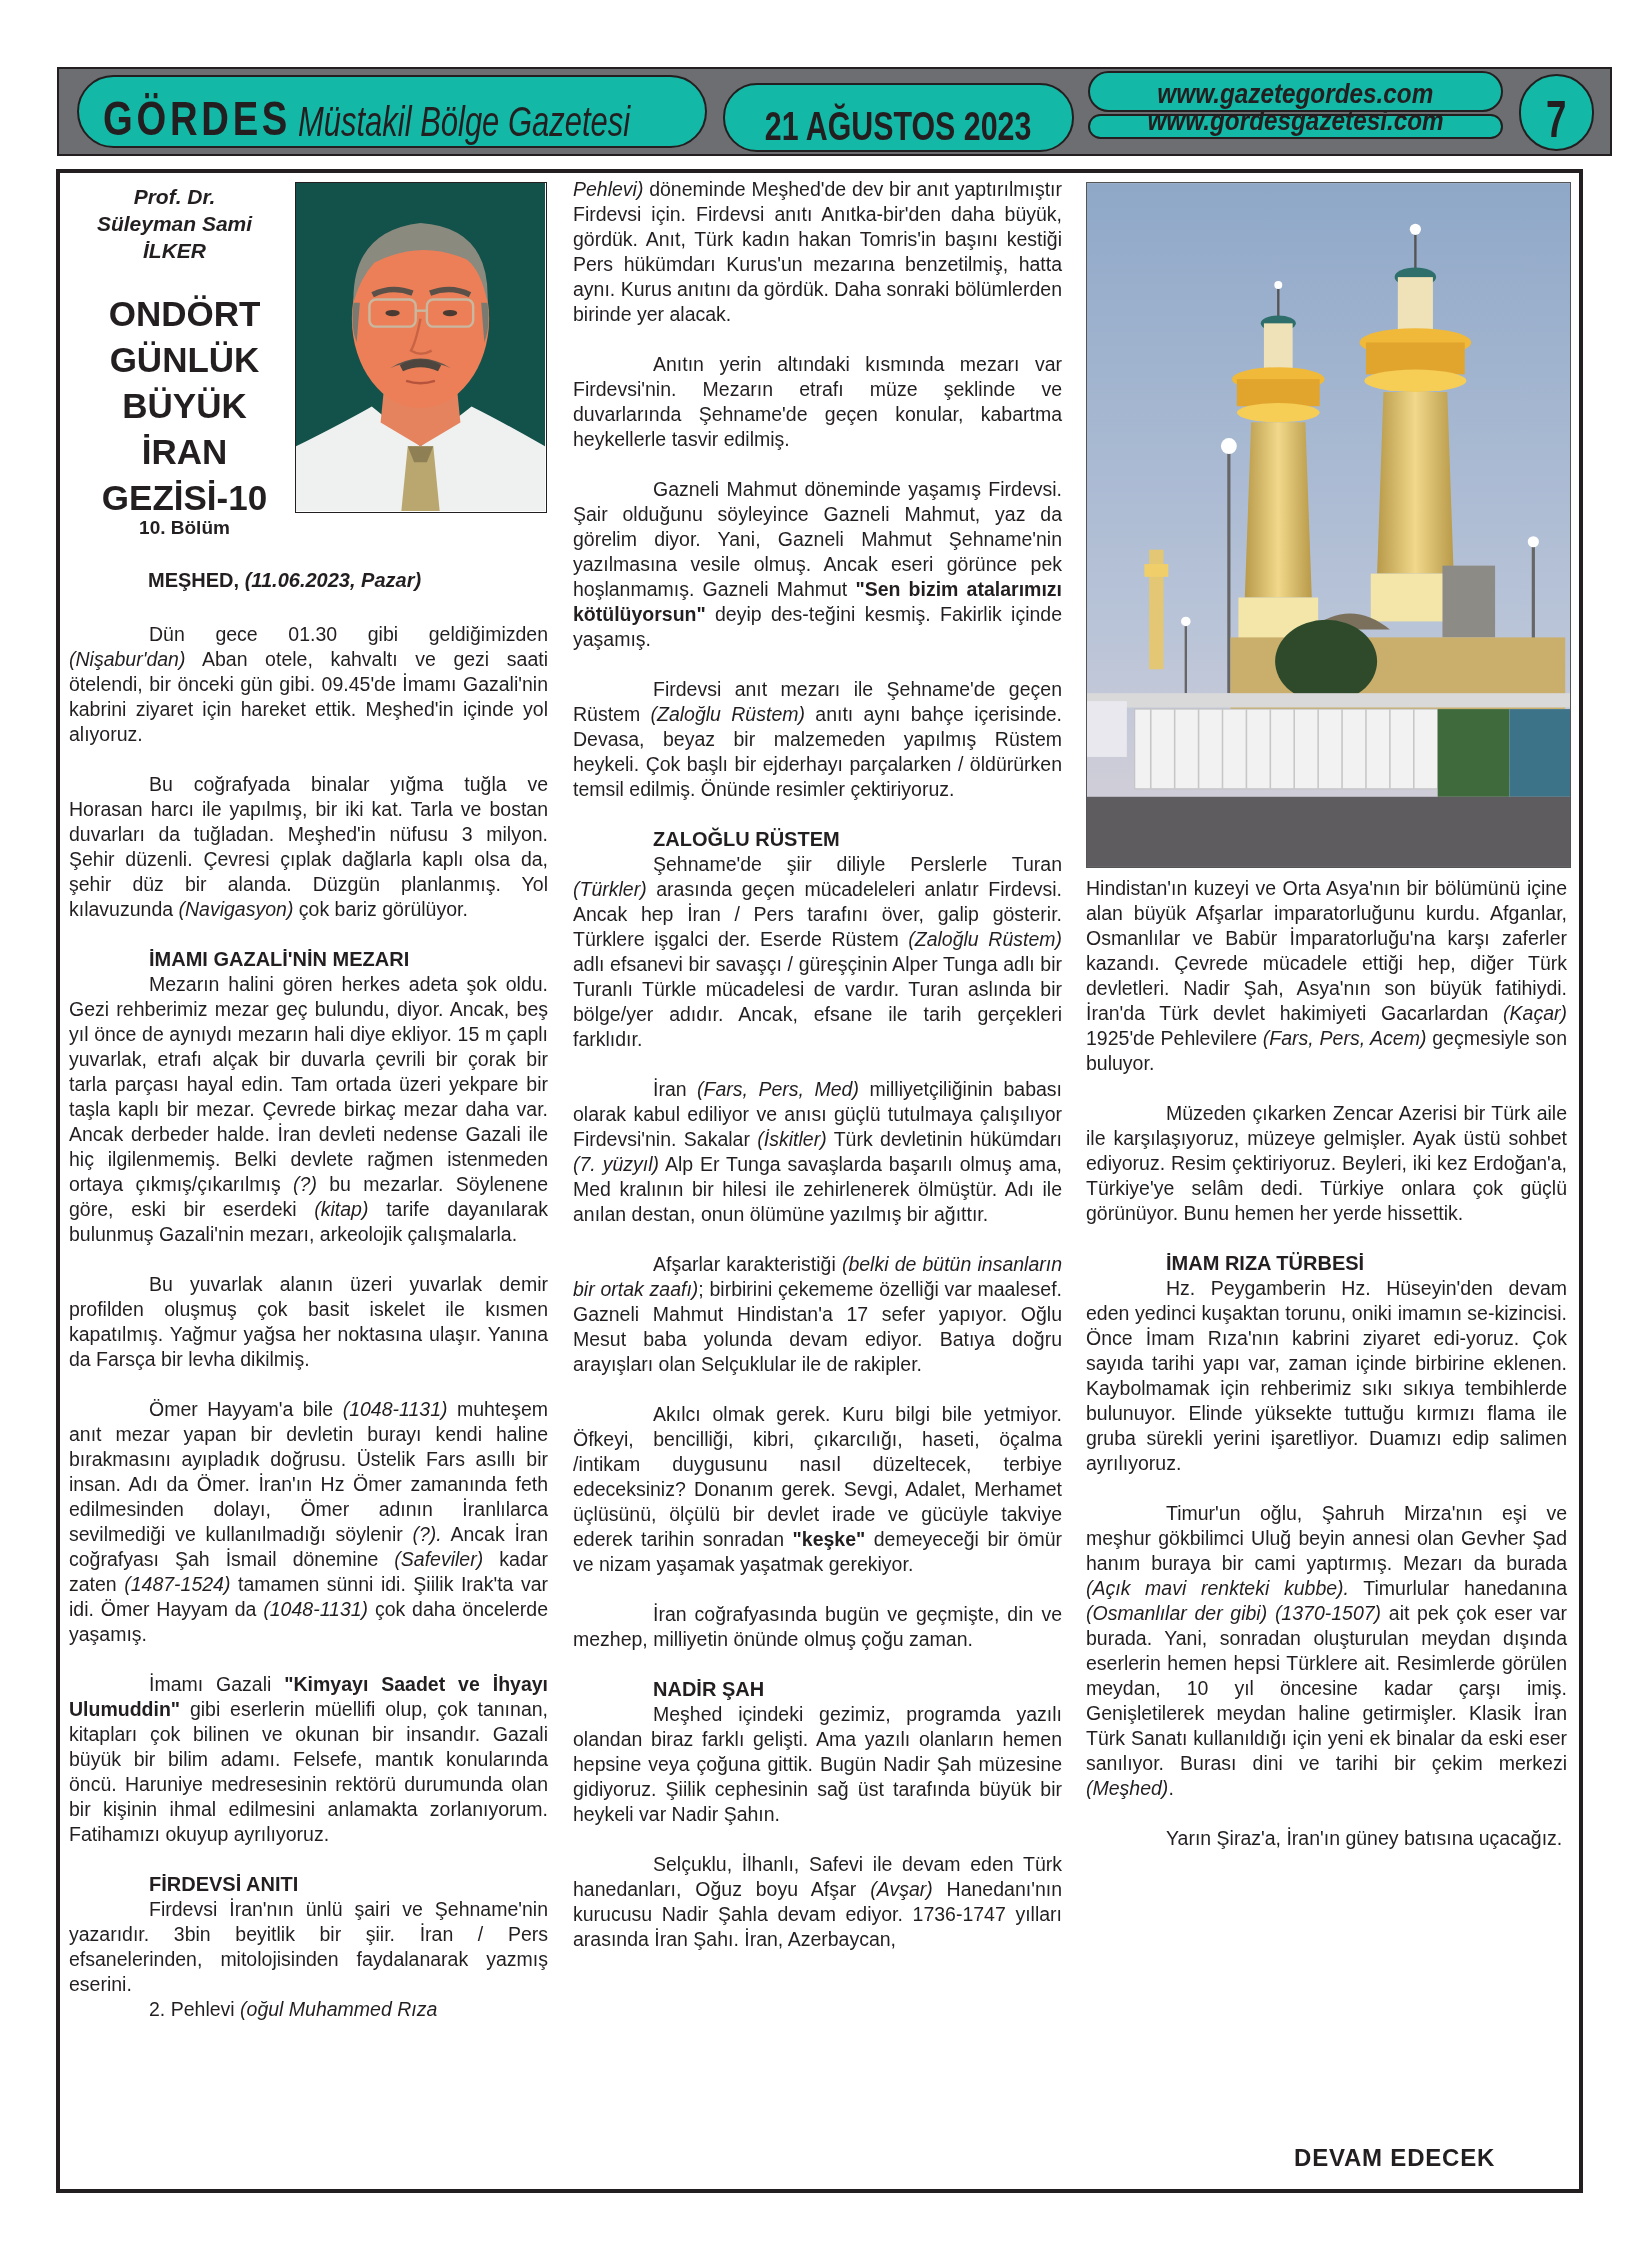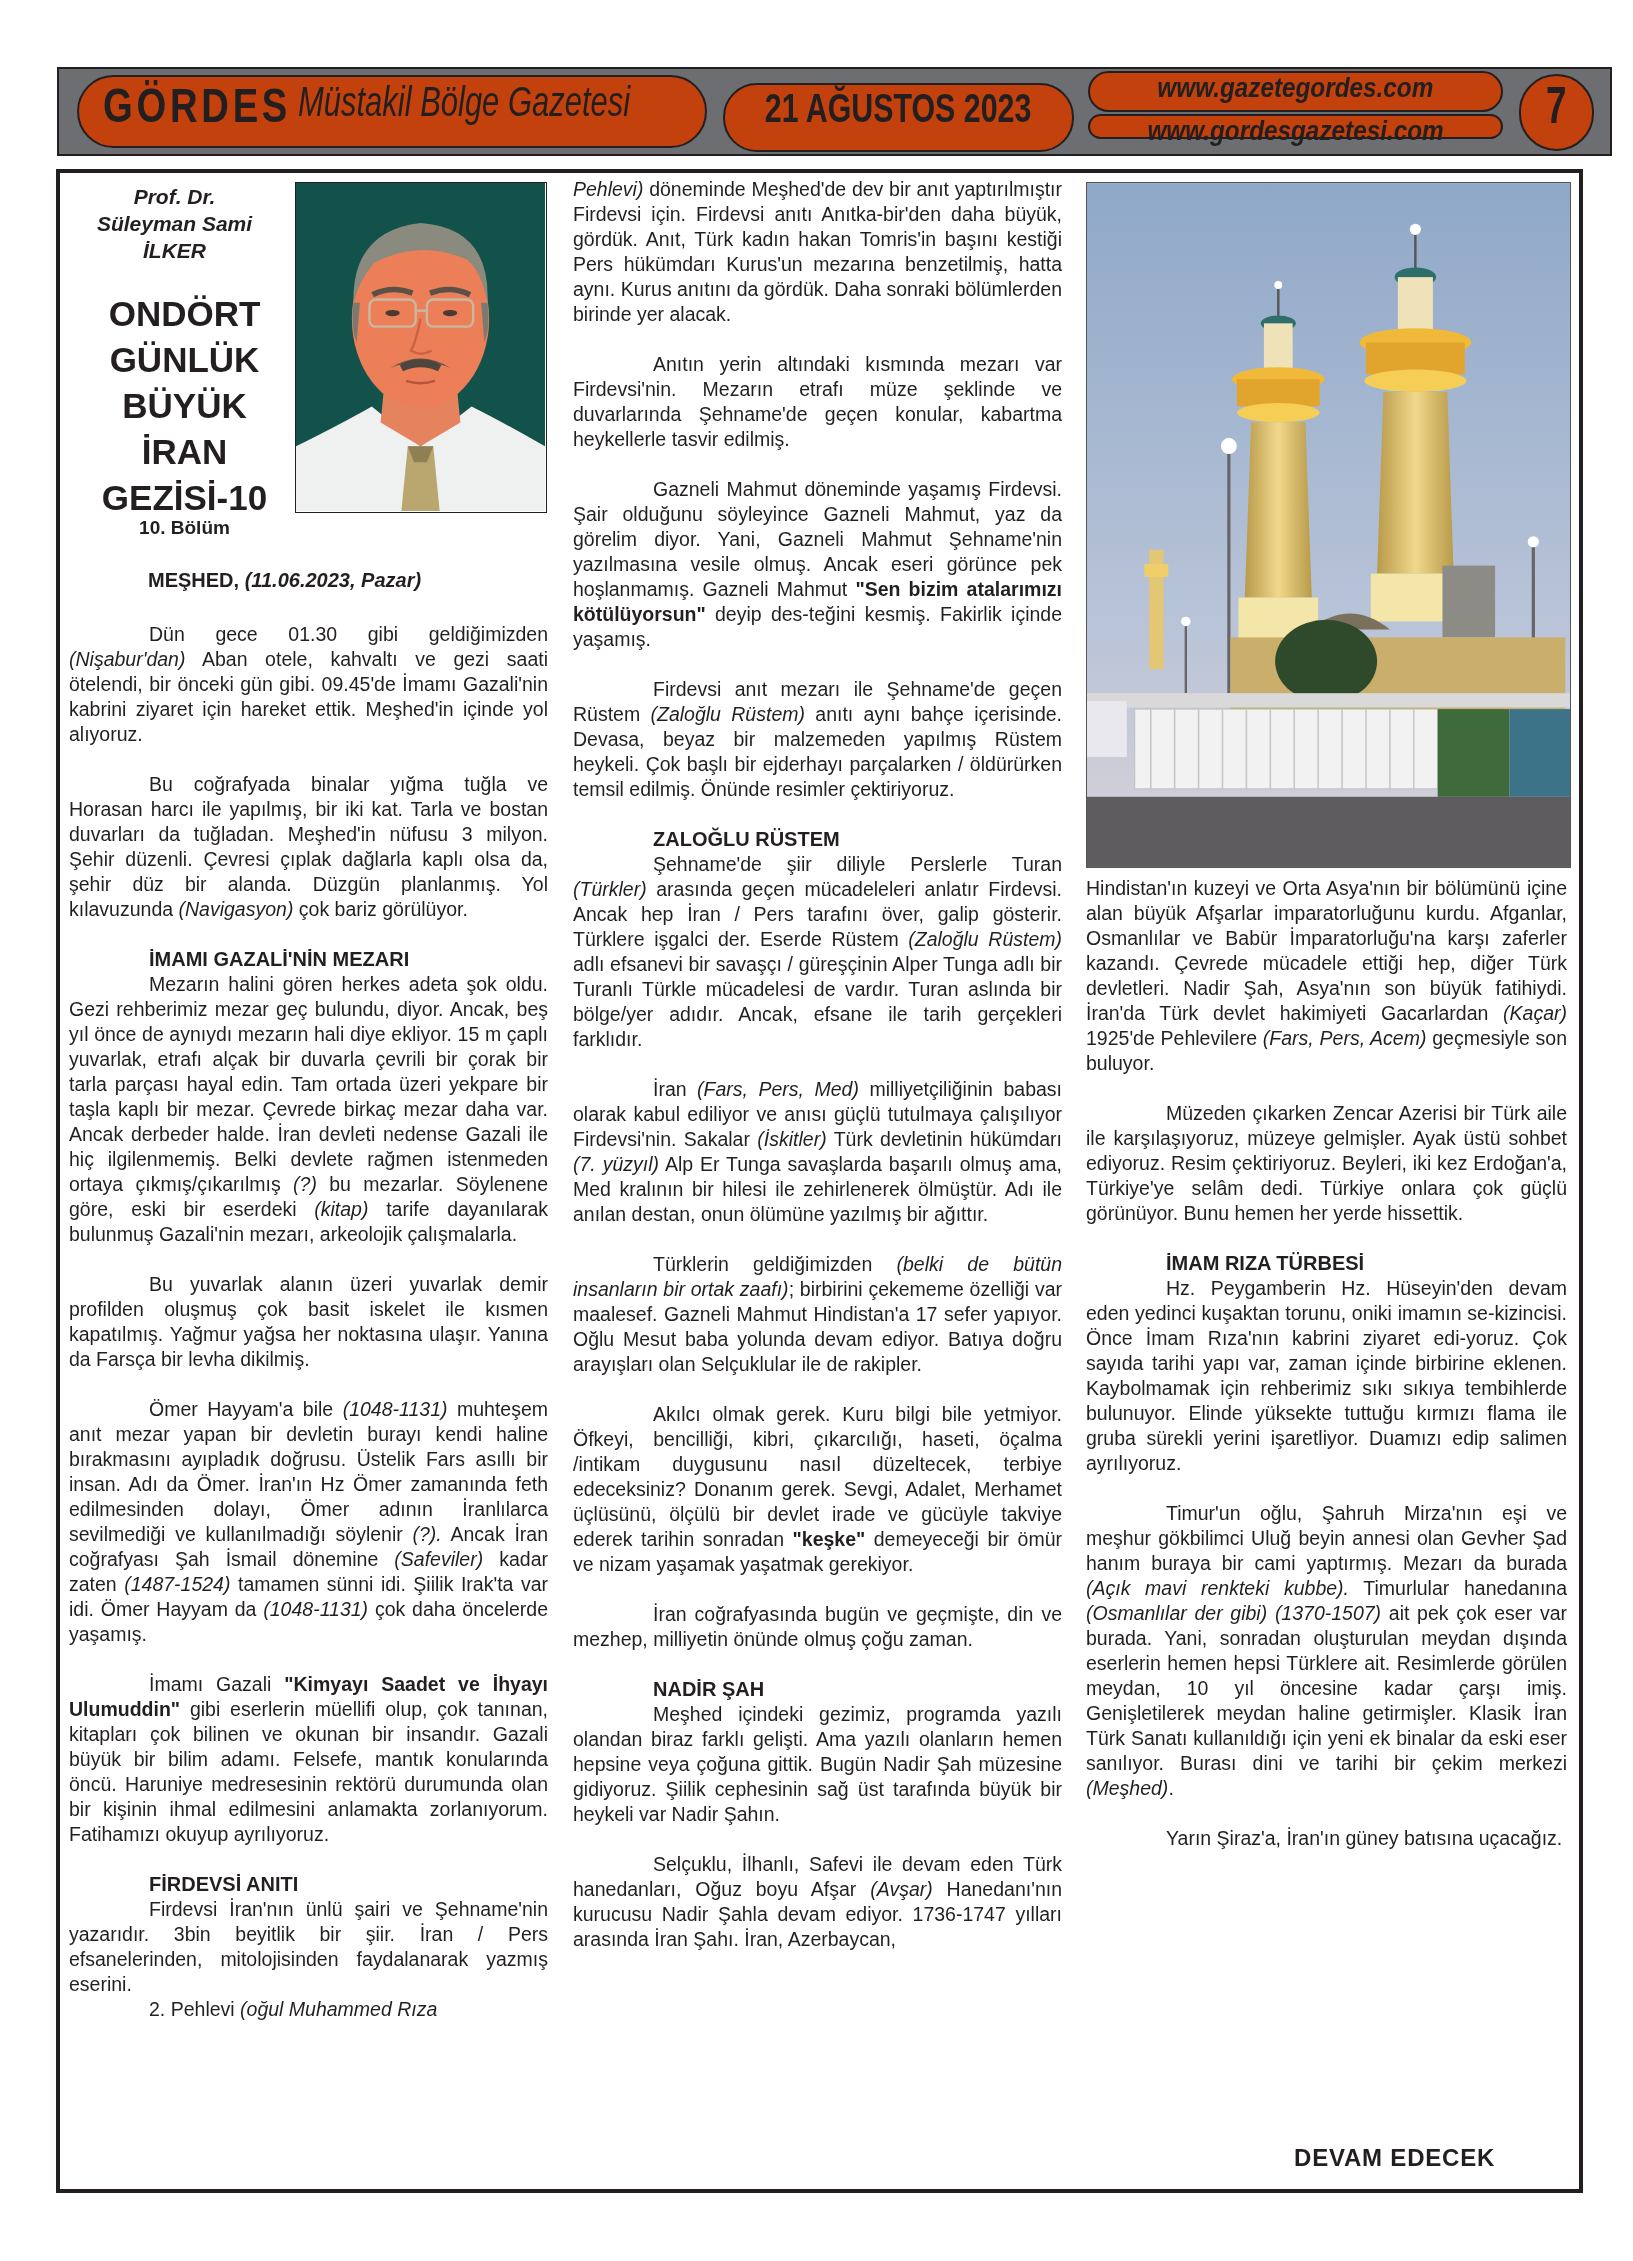--- a/index.html
+++ b/index.html
@@ -2,22 +2,22 @@
 <html style="font-size:12.8px"><head>
 <meta charset="utf-8">
 <style>
   html, body { margin: 0; padding: 0; background: #ffffff; }
   body { width: 1634px; height: 2261px; position: relative; overflow: hidden;
          font-family: "Liberation Sans", sans-serif; color: #231f20; }
 
   
   .masthead { position: absolute; left: 57px; top: 67px; width: 1555px; height: 89px;
               background: #6d6e71; border: 2.4px solid #231f20; box-sizing: border-box; }
-  .pill { position: absolute; background: #c2410c; border: 2.4px solid #231f20; box-sizing: border-box;
-          display: flex; align-items: flex-start; justify-content: center; }
+  .pill { position: absolute; background: #14b8a6; border: 2.4px solid #231f20; box-sizing: border-box;
+          display: flex; align-items: flex-end; justify-content: center; }
   .pill-title { left: 17.5px; top: 6.4px; width: 630px; height: 73px; border-radius: 37px;
                 justify-content: flex-start; padding-left: 24px; }
   .brand { font-family: "Liberation Sans", sans-serif; font-weight: bold; font-size: 49px;
            letter-spacing: 4.8px; transform: scaleX(0.78); transform-origin: left center;
            color: #231f20; display: inline-block; }
   .subtitle { font-family: "Liberation Sans", sans-serif; font-style: italic; font-size: 43px;
               transform: scaleX(0.72); transform-origin: left center; display: inline-block;
               margin-left: -46px; color: #231f20; white-space: nowrap; }
   .pill-date { left: 664px; top: 14.4px; width: 351px; height: 69px; border-radius: 34px; }
   .date { font-weight: bold; font-size: 41px; transform: scaleX(0.74); white-space: nowrap; }
@@ -151,21 +151,21 @@
     <p class="para"><span>2. Pehlevi </span><span class="i">(oğul Muhammed Rıza</span></p>
   </div>
 <div class="col col-mid">
     <p><span class="i">Pehlevi)</span><span> döneminde Meşhed'de dev bir anıt yaptırılmıştır Firdevsi için. Firdevsi anıtı Anıtka-bir'den daha büyük, gördük. Anıt, Türk kadın hakan Tomris'in başını kestiği Pers hükümdarı Kurus'un mezarına benzetilmiş, hatta aynı. Kurus anıtını da gördük. Daha sonraki bölümlerden birinde yer alacak.</span></p>
     <p class="para gap"><span>Anıtın yerin altındaki kısmında mezarı var Firdevsi'nin. Mezarın etrafı müze şeklinde ve duvarlarında Şehname'de geçen konular, kabartma heykellerle tasvir edilmiş.</span></p>
     <p class="para gap"><span>Gazneli Mahmut döneminde yaşamış Firdevsi. Şair olduğunu söyleyince Gazneli Mahmut, yaz da görelim diyor. Yani, Gazneli Mahmut Şehname'nin yazılmasına vesile olmuş. Ancak eseri görünce pek hoşlanmamış. Gazneli Mahmut </span><span class="b">"Sen bizim atalarımızı kötülüyorsun"</span><span> deyip des-teğini kesmiş. Fakirlik içinde yaşamış.</span></p>
     <p class="para gap"><span>Firdevsi anıt mezarı ile Şehname'de geçen Rüstem </span><span class="i">(Zaloğlu Rüstem)</span><span> anıtı aynı bahçe içerisinde. Devasa, beyaz bir malzemeden yapılmış Rüstem heykeli. Çok başlı bir ejderhayı parçalarken / öldürürken temsil edilmiş. Önünde resimler çektiriyoruz.</span></p>
     <h3>ZALOĞLU RÜSTEM</h3>
     <p class="para"><span>Şehname'de şiir diliyle Perslerle Turan </span><span class="i">(Türkler)</span><span> arasında geçen mücadeleleri anlatır Firdevsi. Ancak hep İran / Pers tarafını över, galip gösterir. Türklere işgalci der. Eserde Rüstem </span><span class="i">(Zaloğlu Rüstem)</span><span> adlı efsanevi bir savaşçı / güreşçinin Alper Tunga adlı bir Turanlı Türkle mücadelesi de vardır. Turan aslında bir bölge/yer adıdır. Ancak, efsane ile tarih gerçekleri farklıdır.</span></p>
     <p class="para gap"><span>İran </span><span class="i">(Fars, Pers, Med)</span><span> milliyetçiliğinin babası olarak kabul ediliyor ve anısı güçlü tutulmaya çalışılıyor Firdevsi'nin. Sakalar </span><span class="i">(İskitler)</span><span> Türk devletinin hükümdarı </span><span class="i">(7. yüzyıl)</span><span> Alp Er Tunga savaşlarda başarılı olmuş ama, Med kralının bir hilesi ile zehirlenerek ölmüştür. Adı ile anılan destan, onun ölümüne yazılmış bir ağıttır.</span></p>
-    <p class="para gap"><span>Türklerin geldiğimizden </span><span class="i">(belki de bütün insanların bir ortak zaafı)</span><span>; birbirini çekememe özelliği var maalesef. Gazneli Mahmut Hindistan'a 17 sefer yapıyor. Oğlu Mesut baba yolunda devam ediyor. Batıya doğru arayışları olan Selçuklular ile de rakipler.</span></p>
+    <p class="para gap"><span>Afşarlar karakteristiği </span><span class="i">(belki de bütün insanların bir ortak zaafı)</span><span>; birbirini çekememe özelliği var maalesef. Gazneli Mahmut Hindistan'a 17 sefer yapıyor. Oğlu Mesut baba yolunda devam ediyor. Batıya doğru arayışları olan Selçuklular ile de rakipler.</span></p>
     <p class="para gap"><span>Akılcı olmak gerek. Kuru bilgi bile yetmiyor. Öfkeyi, bencilliği, kibri, çıkarcılığı, haseti, öçalma /intikam duygusunu nasıl düzeltecek, terbiye edeceksiniz? Donanım gerek. Sevgi, Adalet, Merhamet üçlüsünü, ölçülü bir devlet irade ve gücüyle takviye ederek tarihin sonradan </span><span class="b">"keşke"</span><span> demeyeceği bir ömür ve nizam yaşamak yaşatmak gerekiyor.</span></p>
     <p class="para gap"><span>İran coğrafyasında bugün ve geçmişte, din ve mezhep, milliyetin önünde olmuş çoğu zaman.</span></p>
     <h3>NADİR ŞAH</h3>
     <p class="para"><span>Meşhed içindeki gezimiz, programda yazılı olandan biraz farklı gelişti. Ama yazılı olanların hemen hepsine veya çoğuna gittik. Bugün Nadir Şah müzesine gidiyoruz. Şiilik cephesinin sağ üst tarafında büyük bir heykeli var Nadir Şahın.</span></p>
     <p class="para gap"><span>Selçuklu, İlhanlı, Safevi ile devam eden Türk hanedanları, Oğuz boyu Afşar </span><span class="i">(Avşar)</span><span> Hanedanı'nın kurucusu Nadir Şahla devam ediyor. 1736-1747 yılları arasında İran Şahı. İran, Azerbaycan,</span></p>
   </div>
 <div class="col col-right">
     <p><span>Hindistan'ın kuzeyi ve Orta Asya'nın bir bölümünü içine alan büyük Afşarlar imparatorluğunu kurdu. Afganlar, Osmanlılar ve Babür İmparatorluğu'na karşı zaferler kazandı. Çevrede mücadele ettiği hep, diğer Türk devletleri. Nadir Şah, Asya'nın son büyük fatihiydi. İran'da Türk devlet hakimiyeti Gacarlardan </span><span class="i">(Kaçar)</span><span> 1925'de Pehlevilere </span><span class="i">(Fars, Pers, Acem)</span><span> geçmesiyle son buluyor.</span></p>
     <p class="para gap"><span>Müzeden çıkarken Zencar Azerisi bir Türk aile ile karşılaşıyoruz, müzeye gelmişler. Ayak üstü sohbet ediyoruz. Resim çektiriyoruz. Beyleri, iki kez Erdoğan'a, Türkiye'ye selâm dedi. Türkiye onlara çok güçlü görünüyor. Bunu hemen her yerde hissettik.</span></p>
     <h3>İMAM RIZA TÜRBESİ</h3>

